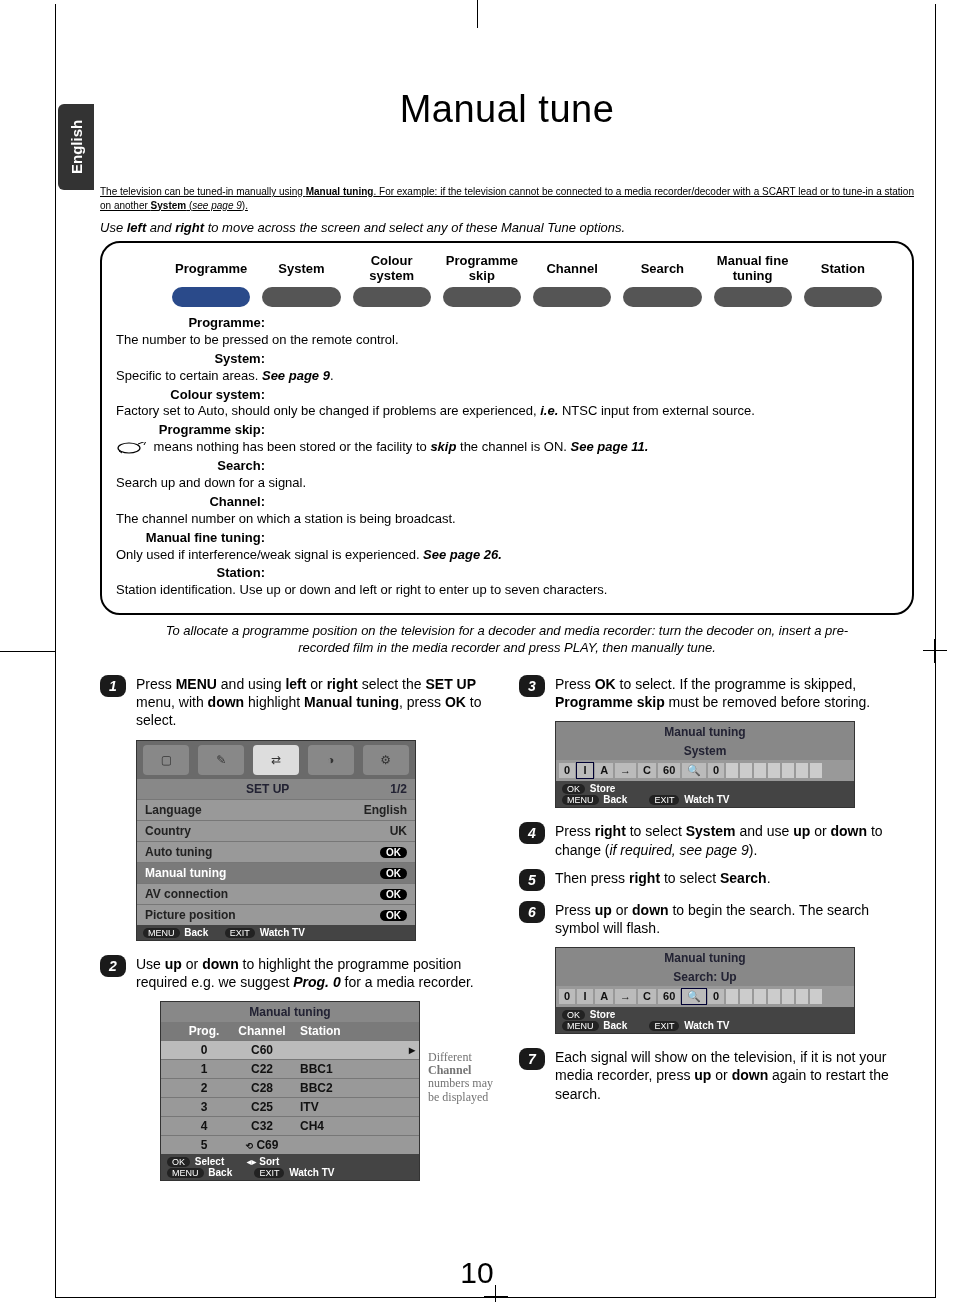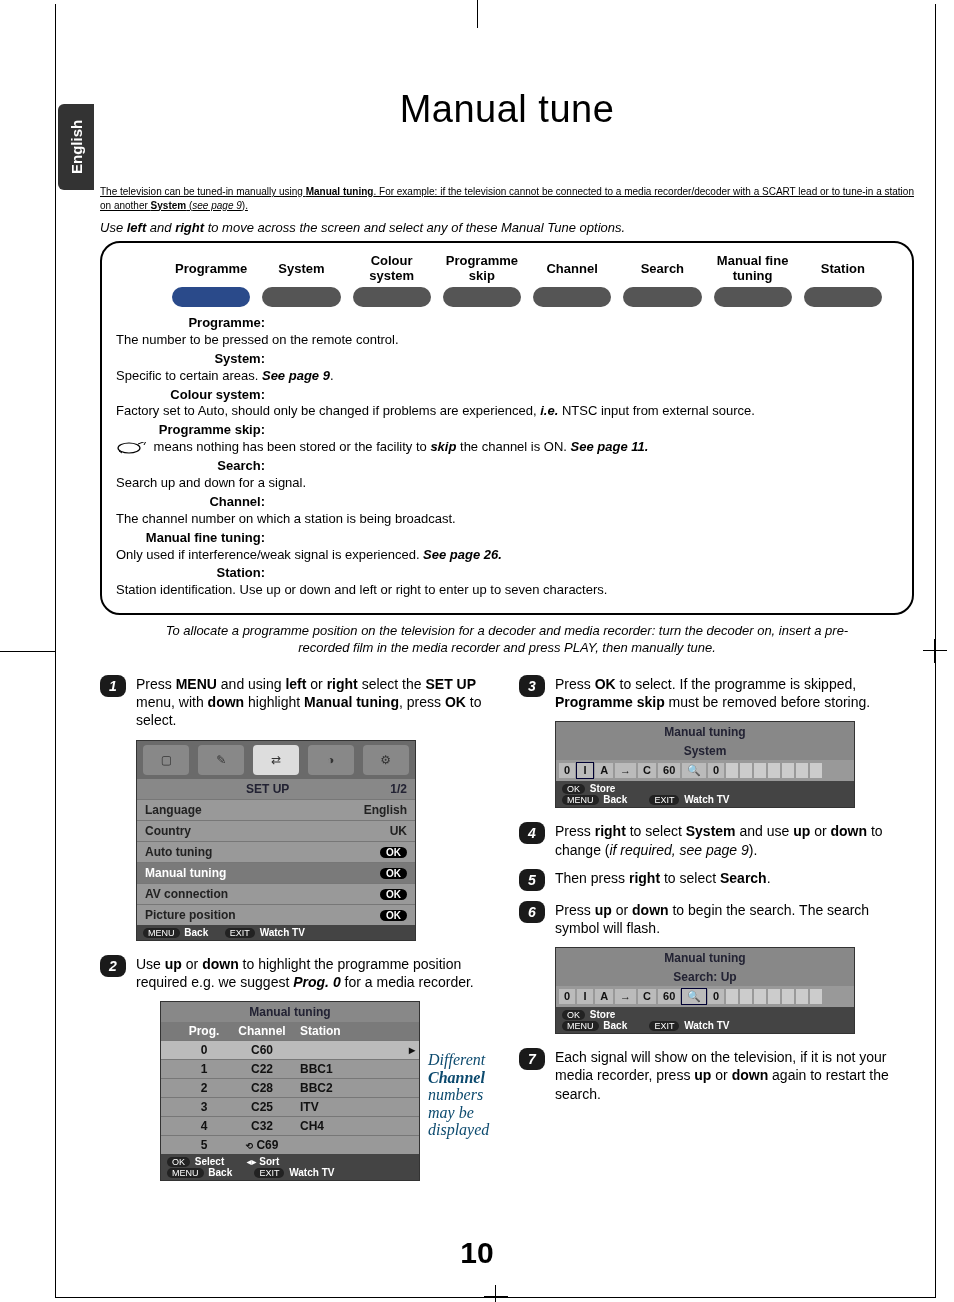--- a/index.html
+++ b/index.html
@@ -58,29 +58,29 @@
   .osd-ok { background:#000; color:#fff; border-radius:8px; padding:0 6px; font-size:10px;}
   .osd-footer { background:#444; color:#fff; padding:2px 6px; font-size:10px;}
   .osd-footer .btn { background:#222; border-radius:7px; padding:0 5px; margin-right:2px; font-size:9px; display:inline-block;}
 
   .osd2 { width: 260px; }
   .osd2 .thead { display:flex; background:#7a7a7a; font-weight:bold;}
   .osd2 .thead div, .osd2 .trow div { padding:2px 4px;}
   .osd2 .trow { display:flex; background:#999; border-top:1px solid #777; color:#111; font-weight:bold;}
   .osd2 .c1{width:48px; text-align:center;margin-left:19px;} .osd2 .c2{width:68px;text-align:center;} .osd2 .c3{flex:1;}
   .osd2 .trow.hl { background:#bbb;}
-  .side-label { position:absolute; font-family: "Comic Sans MS", cursive; color:#0c4a6e; font-size:16px; line-height:1.1; width:70px;font-style:italic;}
+  .side-label { position:absolute; font-family: "Comic Sans MS", cursive; color:#737373; font-size:12px; line-height:1.1; width:70px;}
 
   .osd3 { width: 300px;}
   .osd3 .bar { display:flex; background:#999; padding:2px;}
   .osd3 .cell { background:#bbb; color:#111; font-weight:bold; margin:1px; padding:1px 5px; font-size:11px; min-width:16px; text-align:center;}
   .osd3 .cell.empty { background:#ccc; min-width:12px;}
   .osd3 .subhead { background:#888; text-align:center; font-weight:bold; padding:2px; color:#223;}
 
-  .page-num { position:absolute; bottom: 32px; left:50%; transform:translateX(-50%); font-size:30px; font-weight:700;}
+  .page-num { position:absolute; bottom: 12px; left:50%; transform:translateX(-50%); font-size:30px; font-weight:400;}
 </style>
 </head>
 <body>
 
 <div class="top-tick"></div>
 <div class="side-tick-left"></div>
 <div class="page-frame">
   <div class="cross-right"></div>
   <div class="bot-cross"></div>
 </div>

